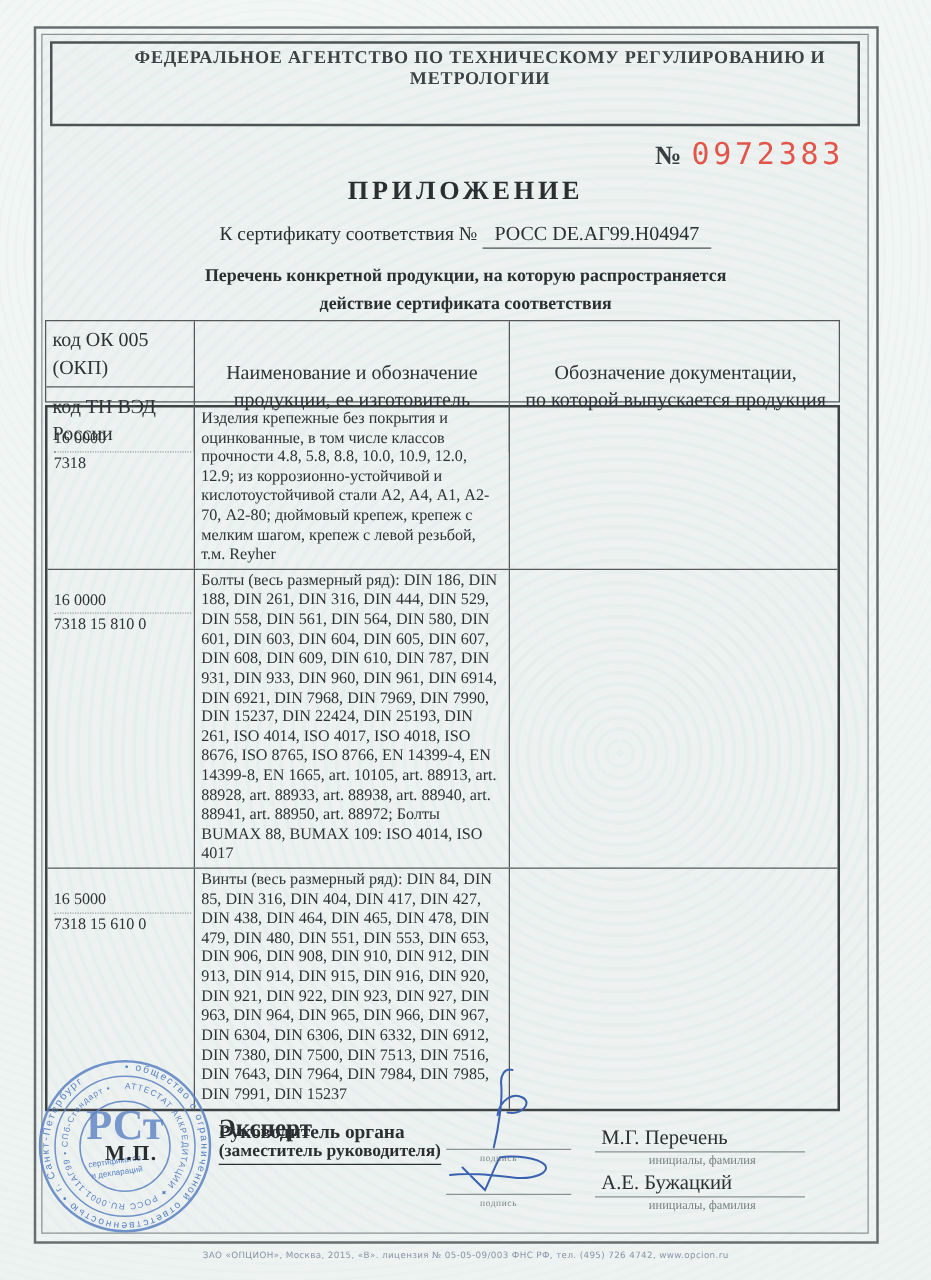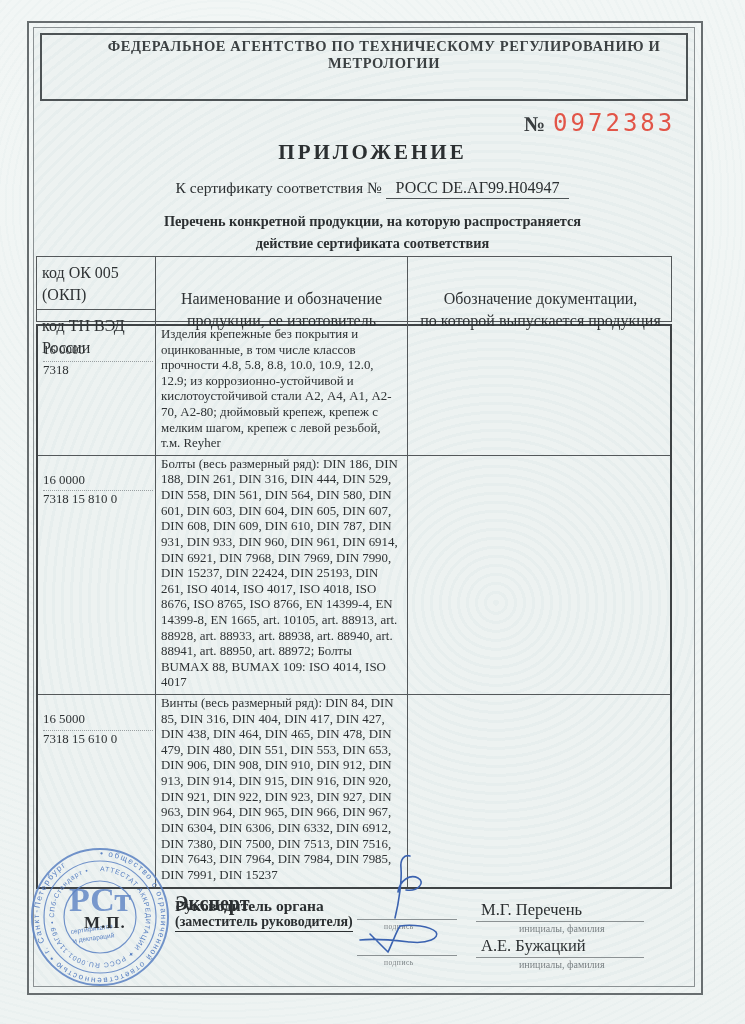--- a/index.html
+++ b/index.html
@@ -189,13 +189,14 @@
   <div class="sigcap sigcap2">подпись</div>
 
   <div class="name name1">М.Г. Перечень</div>
   <div class="nameline nameline1"></div>
   <div class="namecap namecap1">инициалы, фамилия</div>
 
   <div class="name name2">А.Е. Бужацкий</div>
   <div class="nameline nameline2"></div>
   <div class="namecap namecap2">инициалы, фамилия</div>
 
+  <div class="footer">ЗАО «ОПЦИОН», Москва, 2015, «В».  лицензия № 05-05-09/003 ФНС РФ,  тел. (495) 726 4742, www.opcion.ru</div>
 </div>
 
 </body></html>

